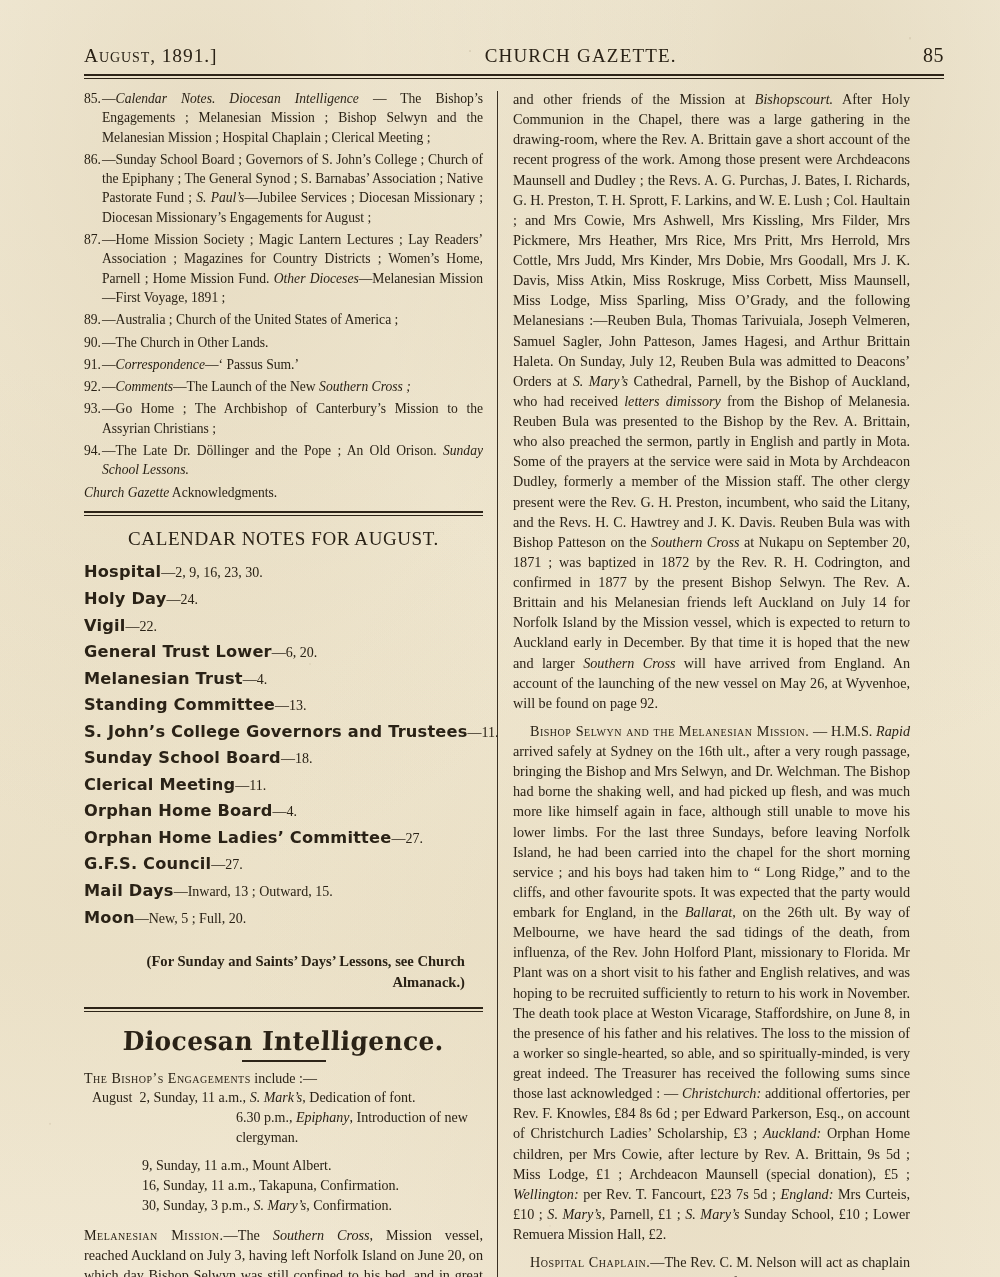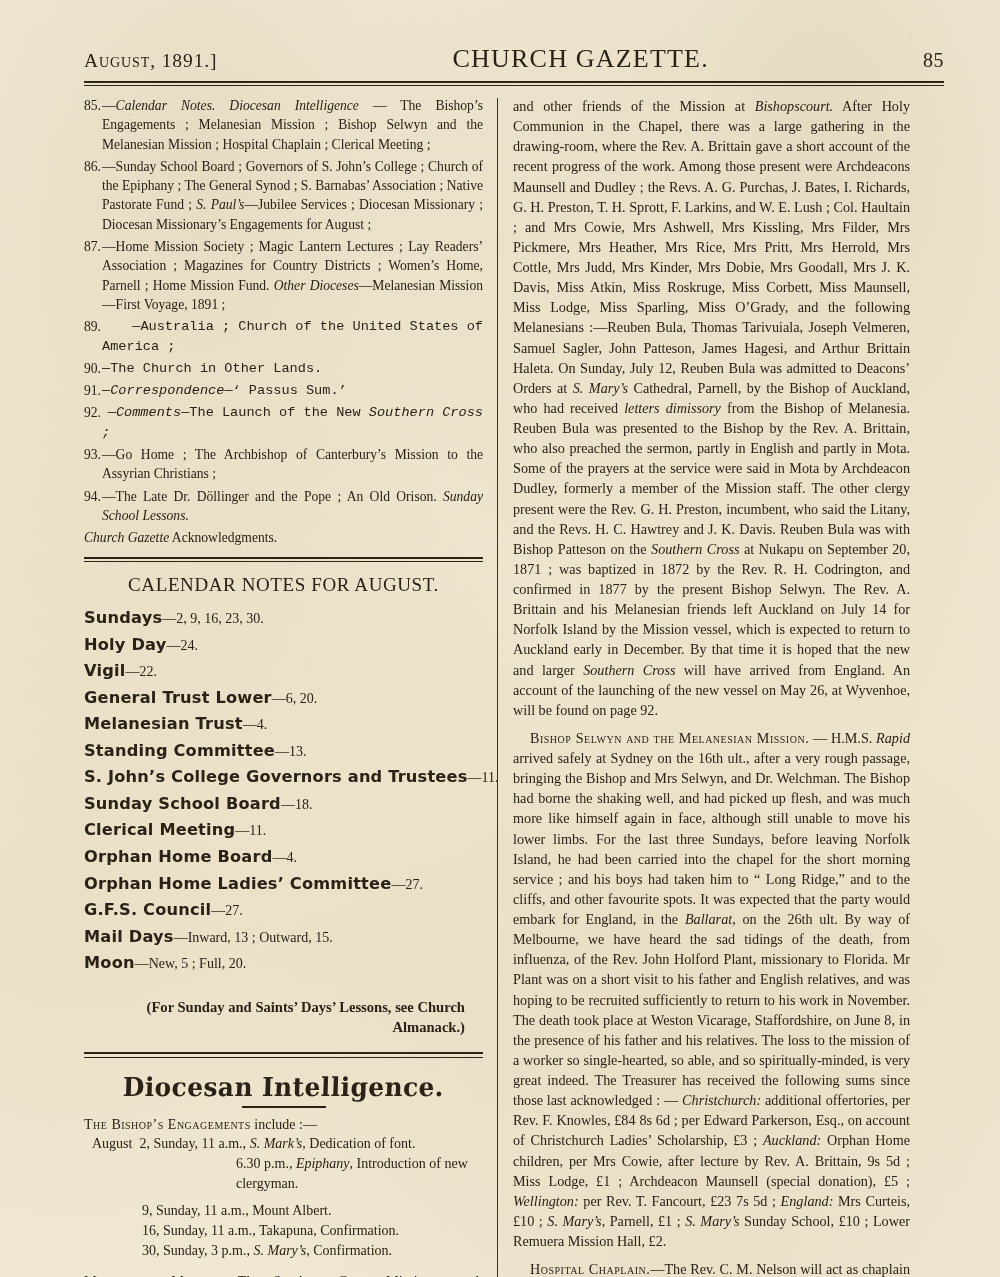--- a/index.html
+++ b/index.html
@@ -52,21 +52,21 @@
     align-items: baseline;
     justify-content: space-between;
     font-size: 19.5px;
     letter-spacing: 0.5px;
   }
   .runhead .left {
     font-variant: small-caps;
     letter-spacing: 0.9px;
   }
   .runhead .center {
-    font-size: 26px;
+    font-size: 19px;
     letter-spacing: 1.2px;
     margin-left: 21px;
   }
   .runhead .right {
     font-size: 20px;
   }
   .rule-double {
     margin-top: 7px;
     border-top: 2.1px solid #2d2418;
     border-bottom: 1px solid #2d2418;
@@ -114,21 +114,21 @@
     flex: 0 0 auto;
     white-space: nowrap;
     padding-right: 1px;
   }
   .toc-text {
     flex: 1 1 auto;
     text-align: justify;
     text-align-last: left;
     hyphens: none;
   }
-  .toc-item.solo .toc-text { text-align: right; font-family: Liberation Mono, monospace; }
+  .toc-item.solo .toc-text { text-align: right; }
   .toc-foot {
     font-size: 13.6px;
     line-height: 1.42;
     margin-top: 2px;
   }
   i, .it { font-style: italic; }
 
   .rule-double-2 {
     margin: 9px 0 0 0;
     border-top: 2.2px solid #2d2418;
@@ -285,21 +285,21 @@
               <span class="toc-num">94.</span>
               <span class="toc-text">—The Late Dr. Döllinger and the Pope ; An Old Orison. <i>Sunday School Lessons.</i></span>
             </div>
           </div>
         <div class="toc-foot" id="toc-foot"><i>Church Gazette</i> Acknowledgments.</div>
 
         <div class="rule-double-2"></div>
 
         <div class="cal-title">CALENDAR NOTES FOR AUGUST.</div>
         <div id="cal-list">
-            <div class="cal-line"><span class="cal-label">Sundays</span><span class="cal-val">—2, 9, 16, 23, 30.</span></div>
+            <div class="cal-line"><span class="cal-label">Hospital</span><span class="cal-val">—2, 9, 16, 23, 30.</span></div>
             <div class="cal-line"><span class="cal-label">Holy Day</span><span class="cal-val">—24.</span></div>
             <div class="cal-line"><span class="cal-label">Vigil</span><span class="cal-val">—22.</span></div>
             <div class="cal-line"><span class="cal-label">General Trust Lower</span><span class="cal-val">—6, 20.</span></div>
             <div class="cal-line"><span class="cal-label">Melanesian Trust</span><span class="cal-val">—4.</span></div>
             <div class="cal-line"><span class="cal-label">Standing Committee</span><span class="cal-val">—13.</span></div>
             <div class="cal-line"><span class="cal-label">S. John’s College Governors and Trustees</span><span class="cal-val">—11.</span></div>
             <div class="cal-line"><span class="cal-label">Sunday School Board</span><span class="cal-val">—18.</span></div>
             <div class="cal-line"><span class="cal-label">Clerical Meeting</span><span class="cal-val">—11.</span></div>
             <div class="cal-line"><span class="cal-label">Orphan Home Board</span><span class="cal-val">—4.</span></div>
             <div class="cal-line"><span class="cal-label">Orphan Home Ladies’ Committee</span><span class="cal-val">—27.</span></div>

